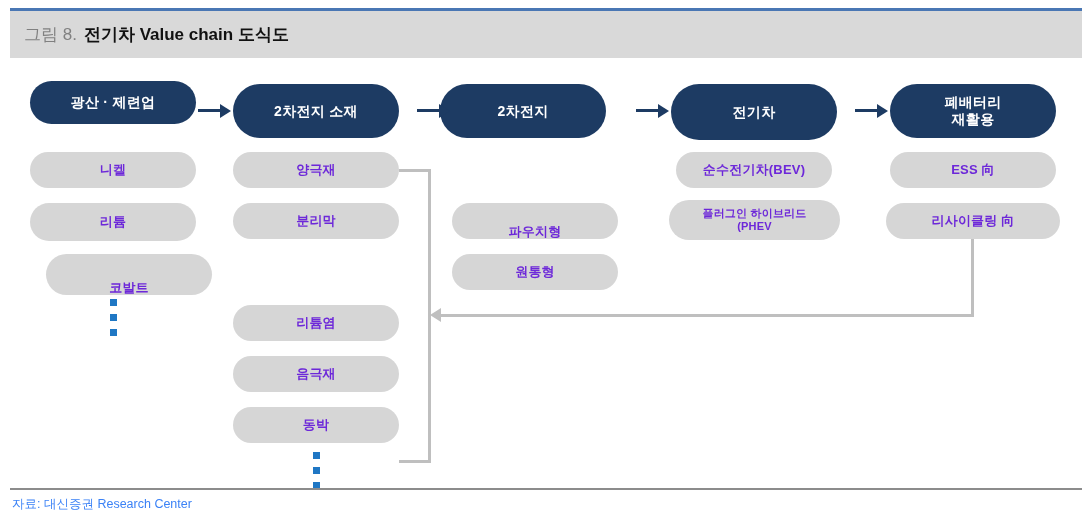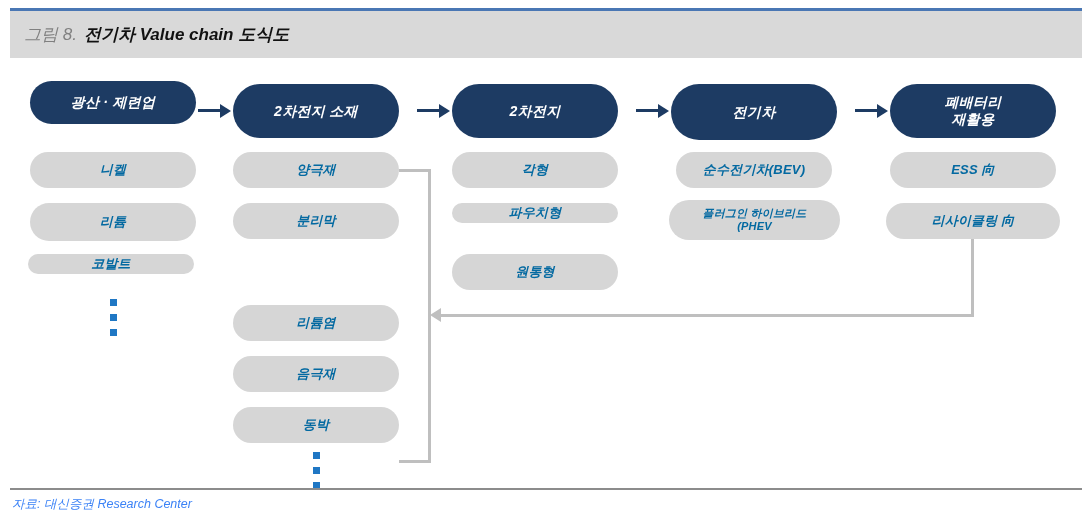--- a/index.html
+++ b/index.html
@@ -9,21 +9,20 @@
   }
   body {
     font-family: "Liberation Sans", "DejaVu Sans", sans-serif;
   }
   #figure {
     position: relative;
     width: 1092px;
     height: 521px;
     overflow: hidden;
     background: #ffffff;
-    font-style: italic;
   }
 
   
   .hdr-rule {
     position: absolute;
     left: 10px; top: 8px;
     width: 1072px; height: 3px;
     background: #4a77b4;
   }
   .hdr-band {
@@ -64,21 +63,21 @@
   }
   .pill-top {
     background: #1d3b63;
     color: #ffffff;
     font-weight: bold;
     font-size: 14px;
     letter-spacing: .3px;
   }
   .pill-sub {
     background: #d6d6d6;
-    color: #0369a1;
+    color: #6d28d9;
     font-weight: bold;
     font-size: 13px;
     letter-spacing: .2px;
   }
 
   
   .arrow-h {
     position: absolute;
     height: 3px;
     background: #1d3b63;
@@ -136,21 +135,21 @@
   <div class="hdr-text">
     <span class="hdr-num">그림 8.</span><span class="hdr-title">전기차 Value chain 도식도</span>
   </div>
 
   <div class="pill pill-top" style="left:30px; top:81px; width:166px; height:43px;">
     <span>광산 · 제련업</span>
   </div>
   <div class="pill pill-top" style="left:233px; top:84px; width:166px; height:54px;">
     <span>2차전지 소재</span>
   </div>
-  <div class="pill pill-top" style="left:452px; top:84px; width:166px; height:54px;">
+  <div class="pill pill-top" style="left:440px; top:84px; width:166px; height:54px;">
     <span>2차전지</span>
   </div>
   <div class="pill pill-top" style="left:671px; top:84px; width:166px; height:56px;">
     <span>전기차</span>
   </div>
   <div class="pill pill-top" style="left:890px; top:84px; width:166px; height:54px;">
     <div>
       <div>폐배터리</div>
       <div>재활용</div>
     </div>
@@ -167,21 +166,21 @@
 
   <div class="arrow-h" style="left:855px; top:109px; width:24px;"></div>
   <div class="arrow-head" style="left:877px; top:104px;"></div>
 
   <div class="pill pill-sub" style="left:30px; top:152px; width:166px; height:36px;">
     <span>니켈</span>
   </div>
   <div class="pill pill-sub" style="left:30px; top:203px; width:166px; height:38px;">
     <span>리튬</span>
   </div>
-  <div class="pill pill-sub" style="left:28px; top:254px; width:166px; height:20px;">
+  <div class="pill pill-sub" style="left:46px; top:254px; width:166px; height:41px;align-items:flex-end;">
     <span>코발트</span>
   </div>
   <div class="dots" style="left:110px; top:299px;">
     <i></i>
     <i></i>
     <i></i>
   </div>
 
   <div class="pill pill-sub" style="left:233px; top:152px; width:166px; height:36px;">
     <span>양극재</span>
@@ -197,24 +196,21 @@
   </div>
   <div class="pill pill-sub" style="left:233px; top:407px; width:166px; height:36px;">
     <span>동박</span>
   </div>
   <div class="dots" style="left:313px; top:452px;">
     <i></i>
     <i></i>
     <i></i>
   </div>
 
-  <div class="pill pill-sub" style="left:452px; top:152px; width:166px; height:36px;">
-    <span>각형</span>
-  </div>
-  <div class="pill pill-sub" style="left:452px; top:203px; width:166px; height:20px;">
+  <div class="pill pill-sub" style="left:452px; top:203px; width:166px; height:36px;align-items:flex-end;">
     <span>파우치형</span>
   </div>
   <div class="pill pill-sub" style="left:676px; top:152px; width:156px; height:36px;">
     <span>순수전기차(BEV)</span>
   </div>
 
   <div class="pill pill-sub" style="left:452px; top:254px; width:166px; height:36px;">
     <span>원통형</span>
   </div>
   <div class="pill pill-sub" style="left:669px; top:200px; width:171px; height:40px; font-size:11px;">

